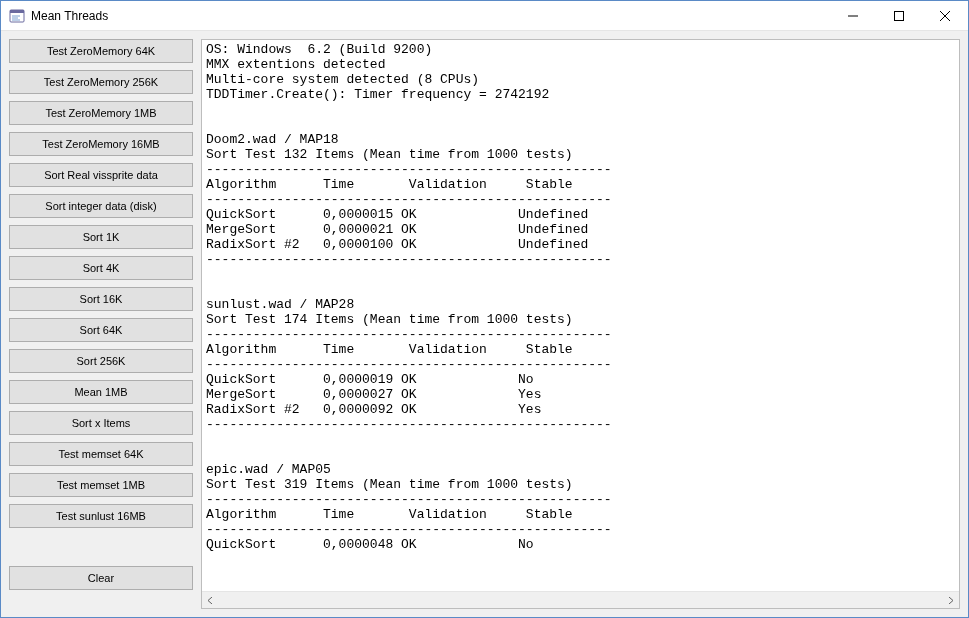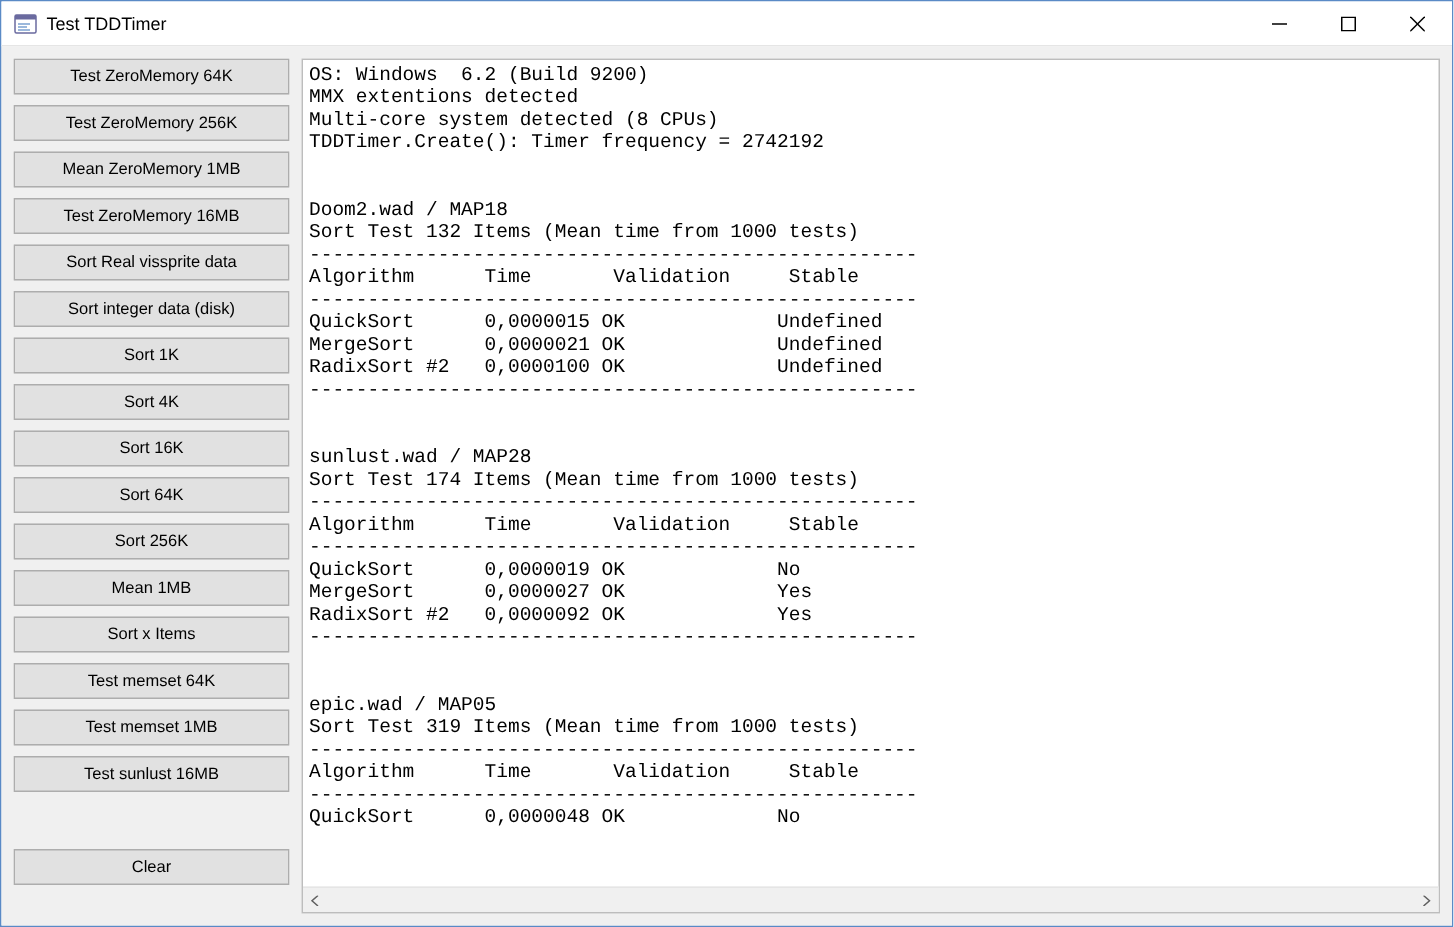--- a/index.html
+++ b/index.html
@@ -105,21 +105,21 @@
   <div class="titlebar">
     <span class="app-icon">
       <svg width="16" height="16" viewBox="0 0 16 16">
         <rect x="1" y="2" width="14" height="12" rx="1" fill="#ffffff" stroke="#6a6a9f" stroke-width="1"></rect>
         <rect x="1" y="2" width="14" height="3" fill="#6a6a9f"></rect>
         <line x1="3" y1="8" x2="11" y2="8" stroke="#7aa0d0" stroke-width="1"></line>
         <line x1="3" y1="10" x2="9" y2="10" stroke="#7aa0d0" stroke-width="1"></line>
         <line x1="3" y1="12" x2="11" y2="12" stroke="#7aa0d0" stroke-width="1"></line>
       </svg>
     </span>
-    <span class="title">Test TDDTimer</span>
+    <span class="title">Mean Threads</span>
     <span class="spacer"></span>
     <div class="win-btn">
       <svg width="10" height="10" viewBox="0 0 10 10">
           <line x1="0" y1="5" x2="10" y2="5" stroke="currentColor" stroke-width="1"></line>
         </svg>
     </div>
     <div class="win-btn">
       <svg width="10" height="10" viewBox="0 0 10 10">
           <rect x="0.5" y="0.5" width="9" height="9" fill="none" stroke="currentColor" stroke-width="1"></rect>
         </svg>
@@ -130,21 +130,21 @@
           <line x1="10" y1="0" x2="0" y2="10" stroke="currentColor" stroke-width="1"></line>
         </svg>
     </div>
   </div>
 
   <div class="client">
 
     <div class="sidebar">
       <button class="btn">Test ZeroMemory 64K</button>
       <button class="btn">Test ZeroMemory 256K</button>
-      <button class="btn">Mean ZeroMemory 1MB</button>
+      <button class="btn">Test ZeroMemory 1MB</button>
       <button class="btn">Test ZeroMemory 16MB</button>
       <button class="btn bold">Sort Real vissprite data</button>
       <button class="btn bold">Sort integer data (disk)</button>
       <button class="btn">Sort 1K</button>
       <button class="btn">Sort 4K</button>
       <button class="btn">Sort 16K</button>
       <button class="btn">Sort 64K</button>
       <button class="btn">Sort 256K</button>
       <button class="btn">Mean 1MB</button>
       <button class="btn">Sort x Items</button>

